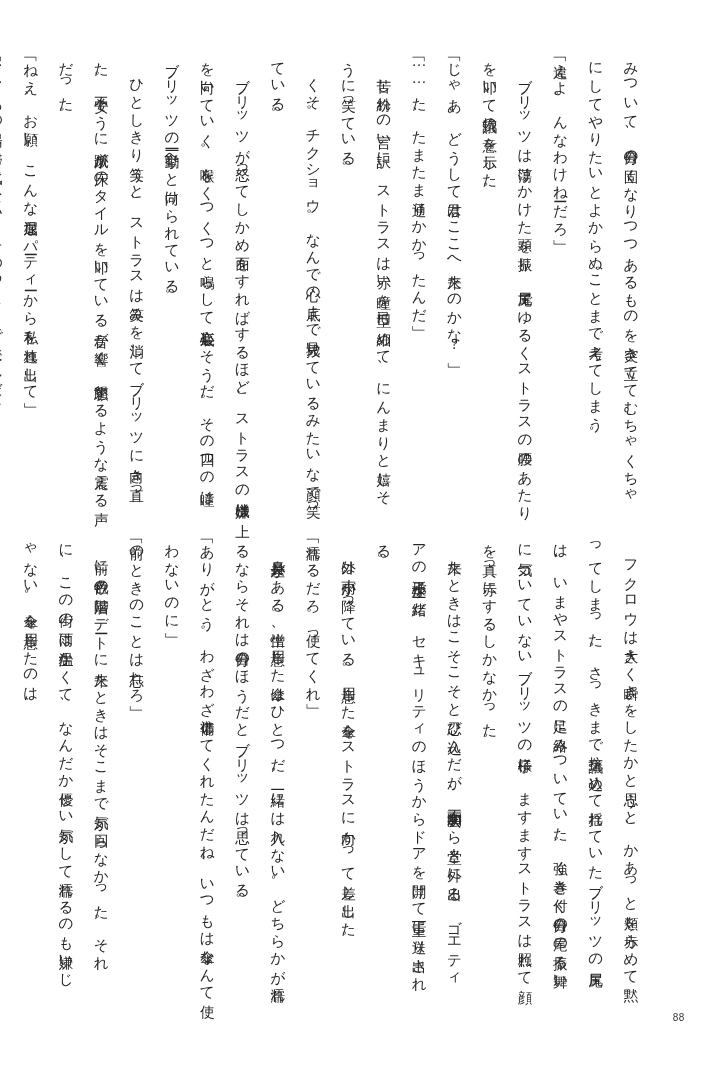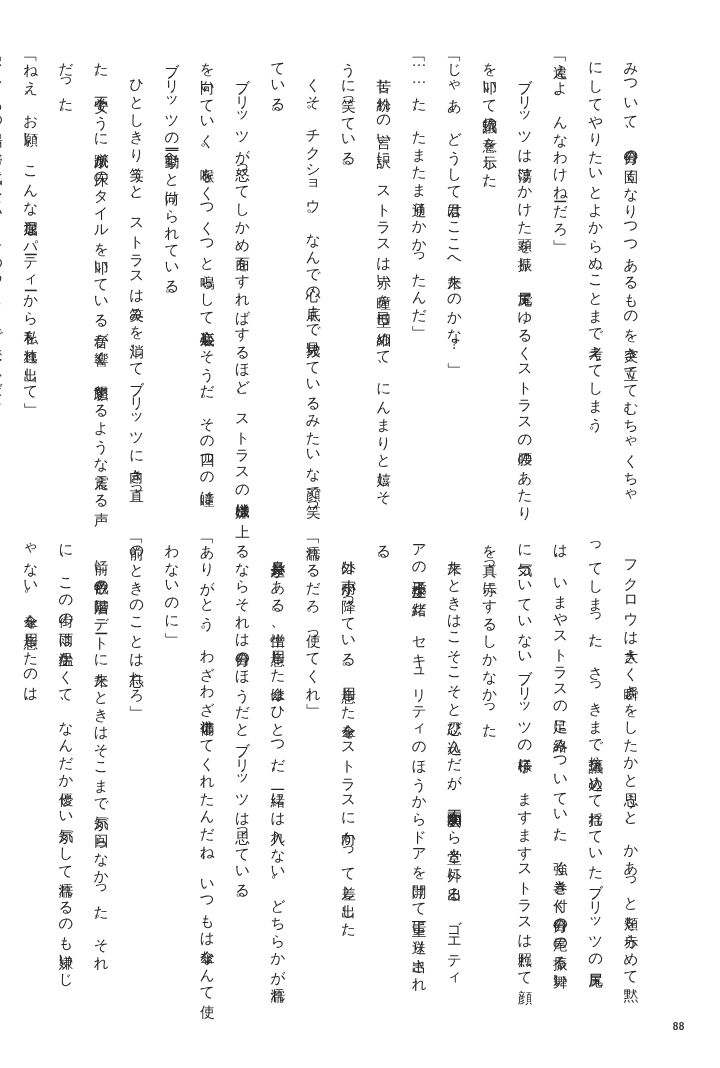--- a/index.html
+++ b/index.html
@@ -53,26 +53,25 @@
   .text-block p {
     margin: 0;
     padding: 0;
     text-indent: 0;
   }
 
   
   .folio {
     position: absolute;
     right: 35px;
-    bottom: 36px;
+    bottom: 45px;
     font-family: "Liberation Sans", "DejaVu Sans", sans-serif;
     font-size: 10px;
     letter-spacing: 0.06em;
     color: #3a3a3a;
-    font-weight: bold;
   }
 </style>
 </head>
 <body>
 
 <div class="page">
 
   <div class="text-block" id="block-upper">
     <p>みついて、自分の固くなりつつあるものを突き立ててむちゃくちゃにしてやりたいとよからぬことまで考えてしまう。<br>「違えよ。んなわけねーだろ」<br>　ブリッツは蕩けかけた頭を振り、尻尾でゆるくストラスの腰のあたりを叩いて抗議の意を示した。<br>「じゃあ、どうして君はここへ来たのかな?」<br>「……た、たまたま通りかかったんだ」<br>　苦し紛れの言い訳に、ストラスは赤い瞳を弓型に細めて、にんまりと嬉しそうに笑っている。<br>　くそ。チクショウ。なんで心の底まで見抜いているみたいな顔で笑っている。<br>　ブリッツが怒ってしかめ面をすればするほど、ストラスの機嫌は上を向いていく。喉をくつくつと鳴らして心底楽しそうだ。その四つの瞳はブリッツの一挙一動へと向けられている。<br>　ひとしきり笑うと、ストラスは笑みを消してブリッツに向き直った。不安そうに蹴爪が床のタイルを叩いている音が響く。懇願するような震える声だった。<br>「ねえ、お願い。こんな退屈なパーティーから私を連れ出して」<br>「……あの場に帰す気はない。そのつもりで来たんだ」</p>
   </div>

